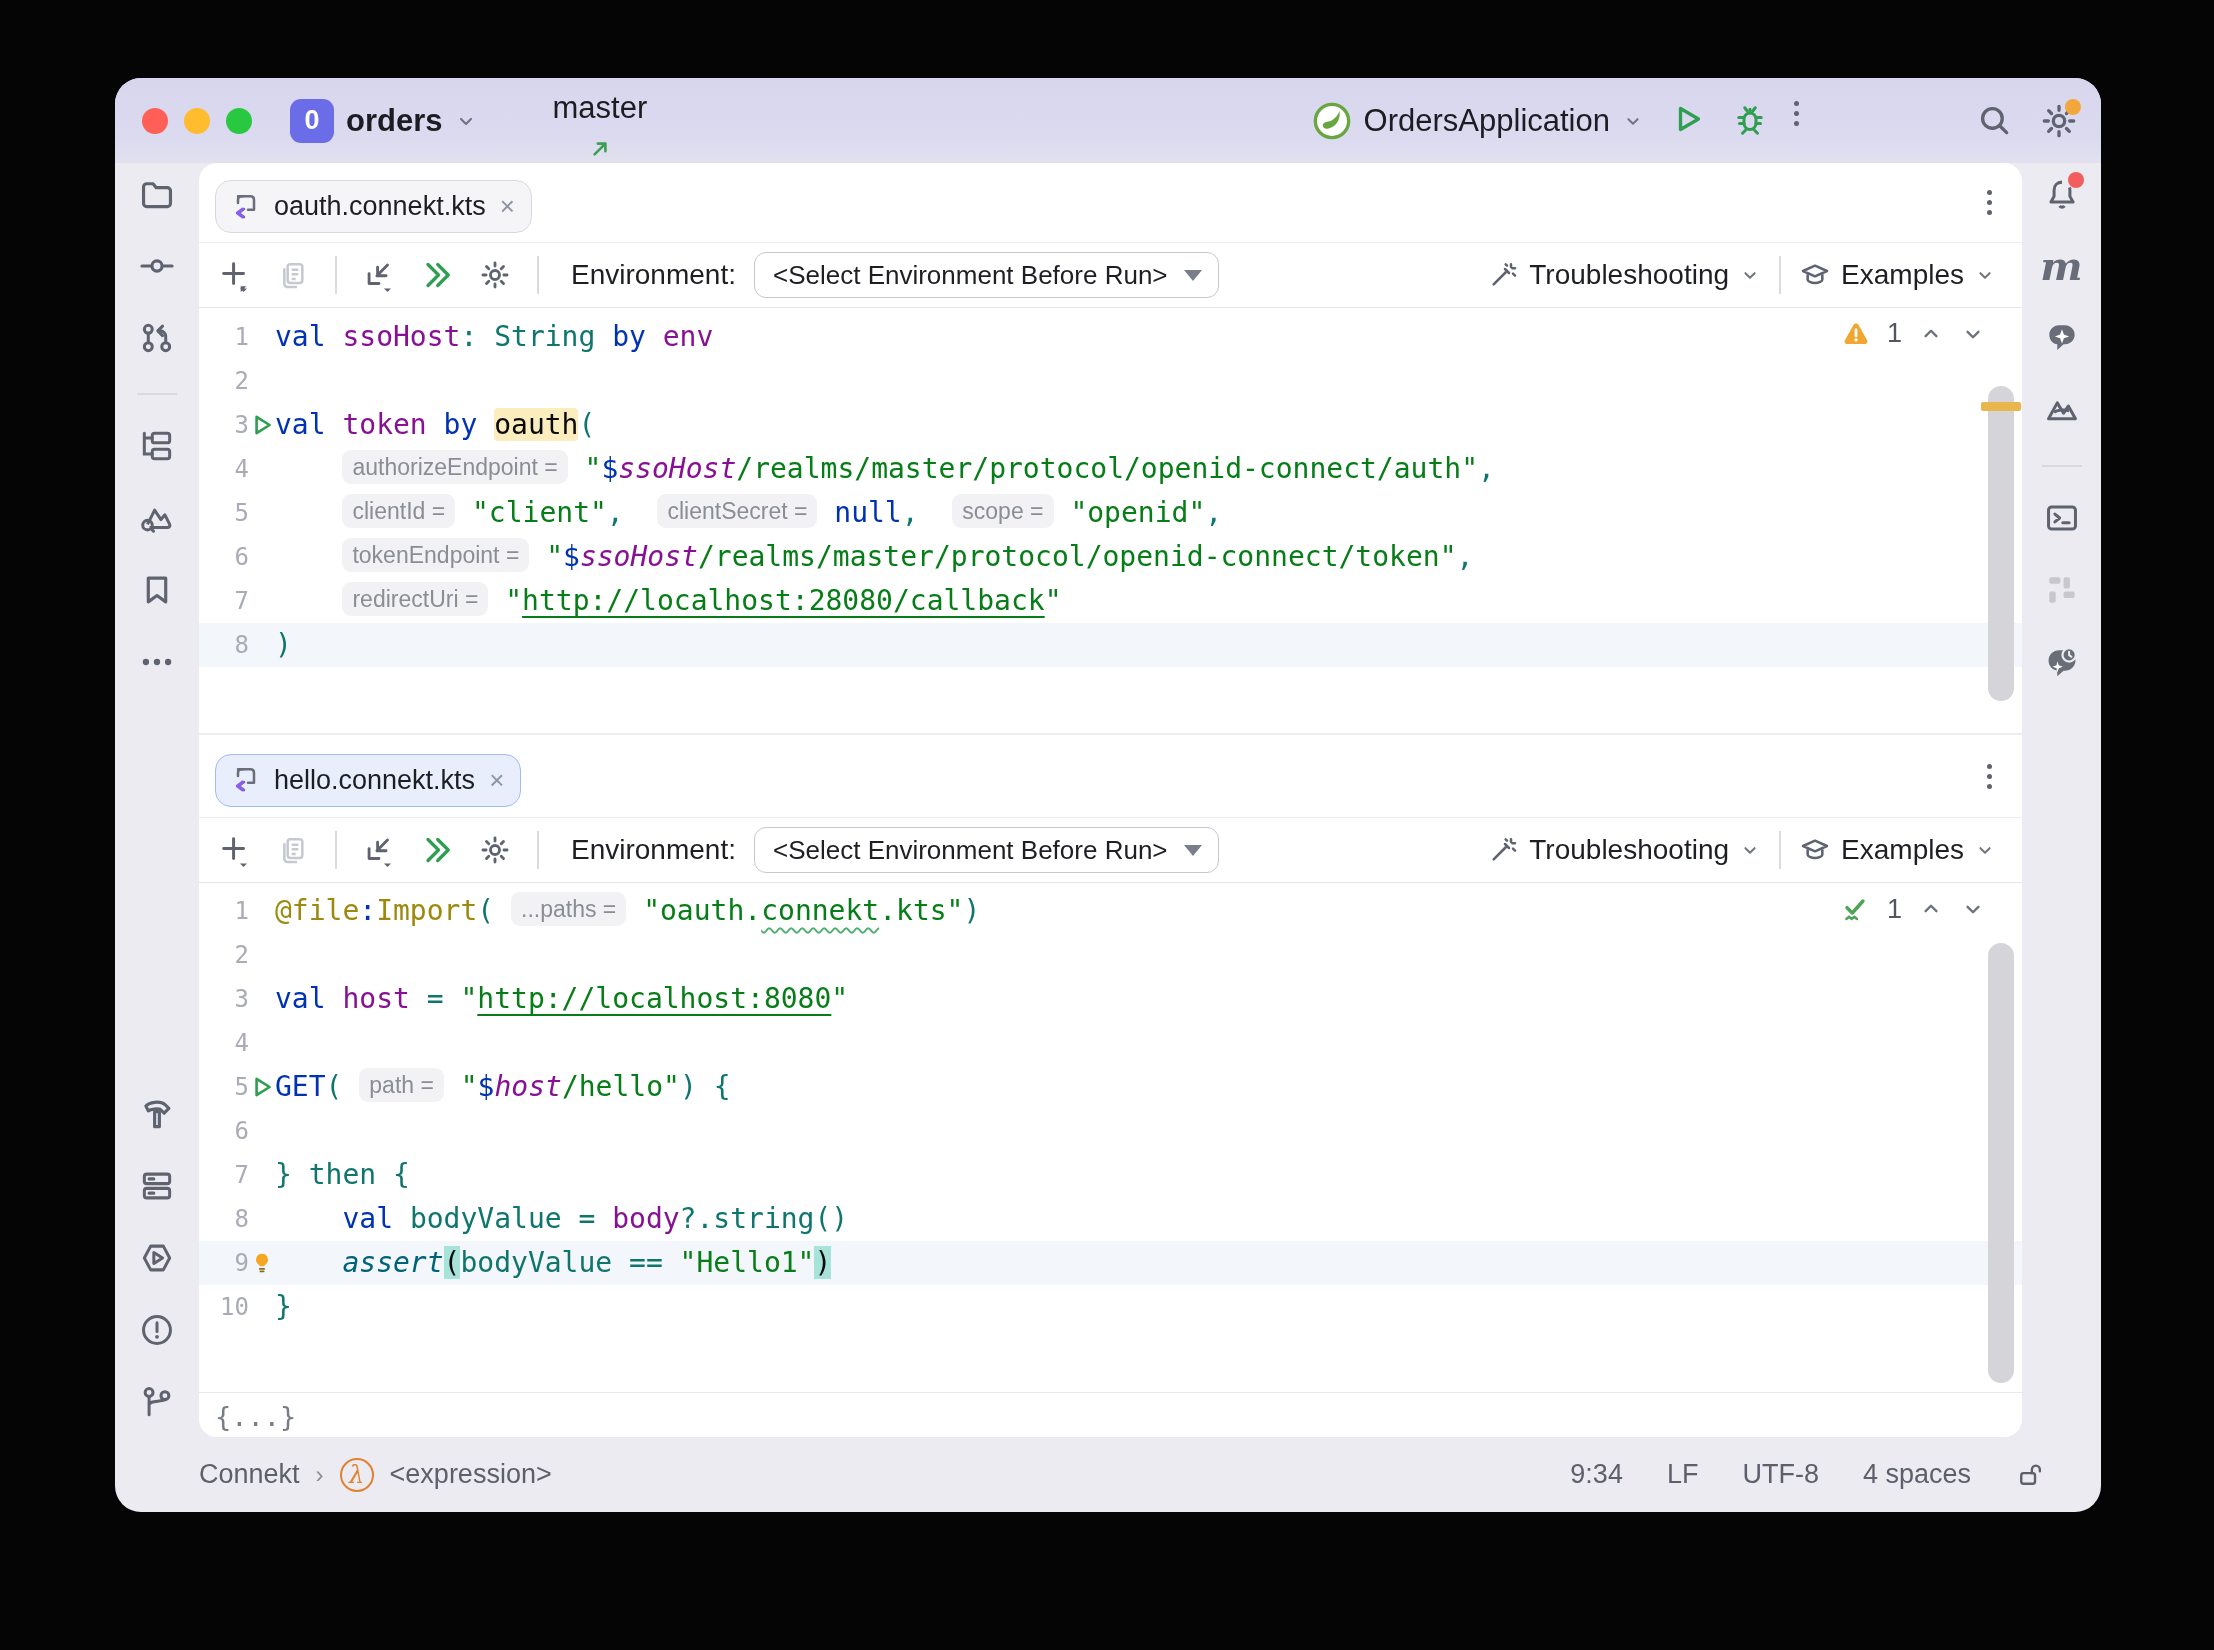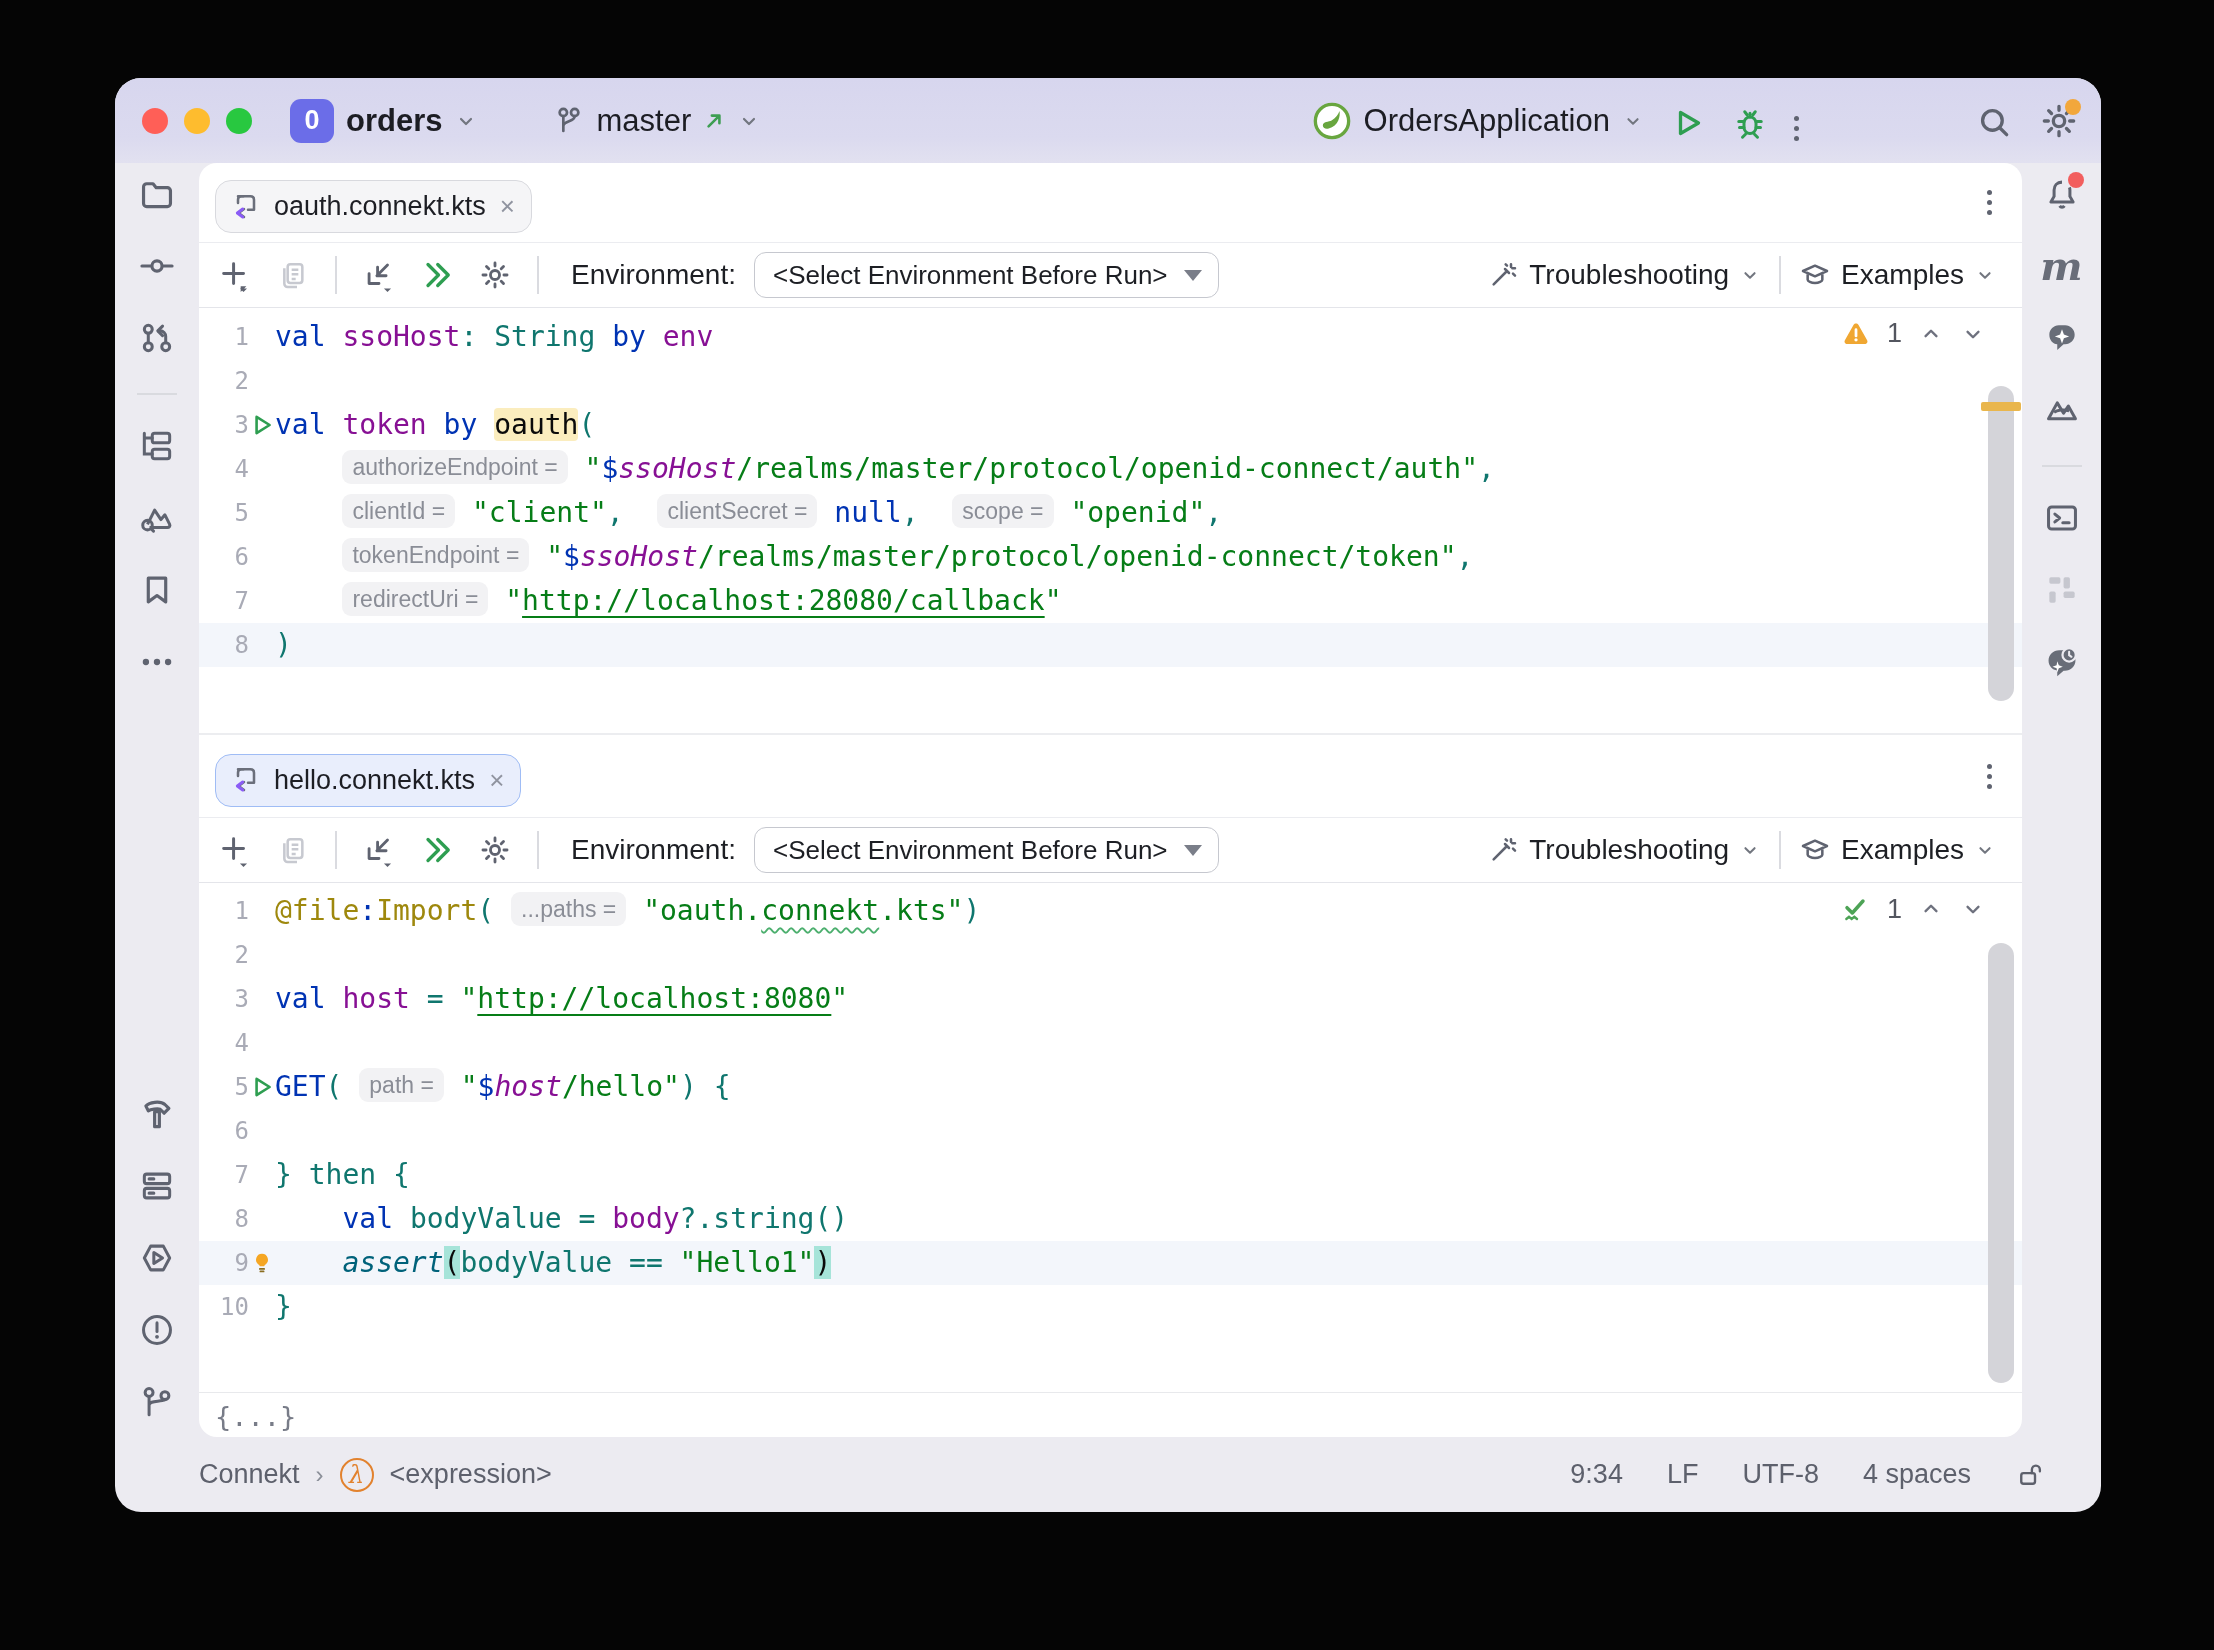--- a/index.html
+++ b/index.html
@@ -12,22 +12,22 @@
   .titlebar { position:absolute; left:0; top:0; right:0; height:85px;
               background:linear-gradient(180deg,#D7D6EE 0%,#DBDAEF 70%,#E2E1F0 100%);
               display:flex; align-items:center; padding:0 22px 0 27px; }
   .lights { display:flex; gap:16px; align-items:center; }
   .light { width:26px; height:26px; border-radius:50%; }
   .proj { display:flex; align-items:center; gap:12px; margin-left:38px; cursor:default; }
   .badge { width:44px; height:44px; border-radius:11px; background:#6B6DE8; color:#fff;
            font-size:27px; font-weight:700; display:flex; align-items:center; justify-content:center; }
   .tb-text { font-size:31px; color:#1C1D23; }
   .bold { font-weight:700; }
-  .vcs { display:flex; align-items:center; gap:10px; margin-left:74px; }
-  .tb-right { margin-left:auto; display:flex; align-items:flex-end; gap:26px; }
+  .vcs { display:flex; align-items:center; gap:10px; margin-left:74px;flex-direction:column; }
+  .tb-right { margin-left:auto; display:flex; align-items:flex-start; gap:26px; }
   .ic { display:block; }
   .gear-wrap { position:relative; }
   .dot-badge { position:absolute; width:16px; height:16px; border-radius:50%; }
   .dot-orange { background:#F2A73C; right:-2px; top:-2px; }
   .dot-red { background:#F25E5E; right:-3px; top:-3px; }
 
   
   .main { position:absolute; left:0; top:85px; right:0; bottom:75px; display:flex;justify-content:space-between; }
   .strip { width:84px; display:flex; flex-direction:column; align-items:center; padding-top:12px; }
   .strip.right { width:79px; }

